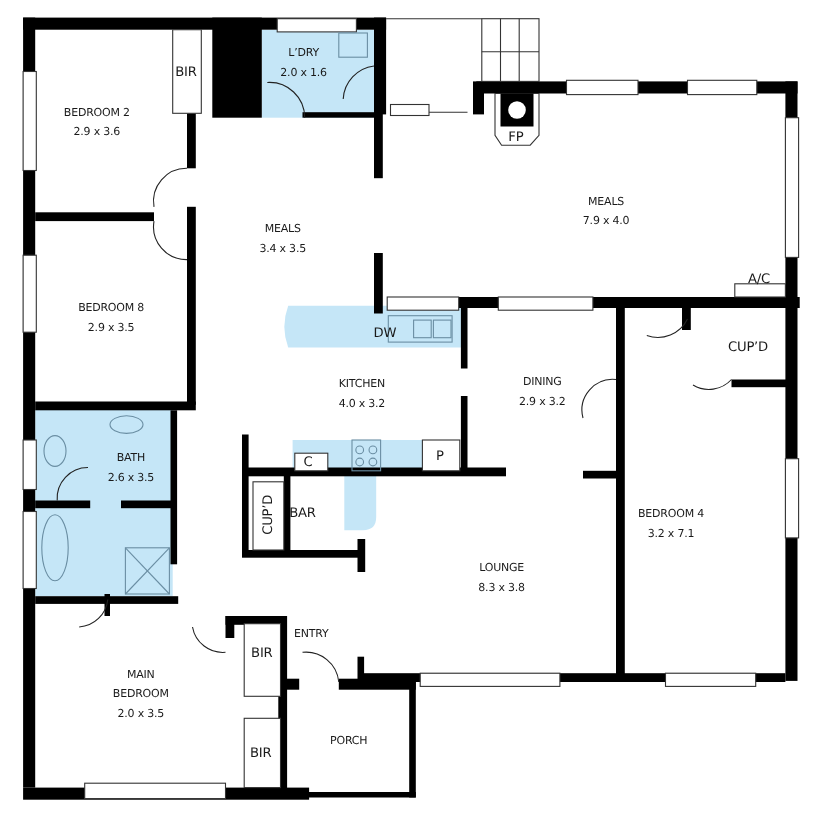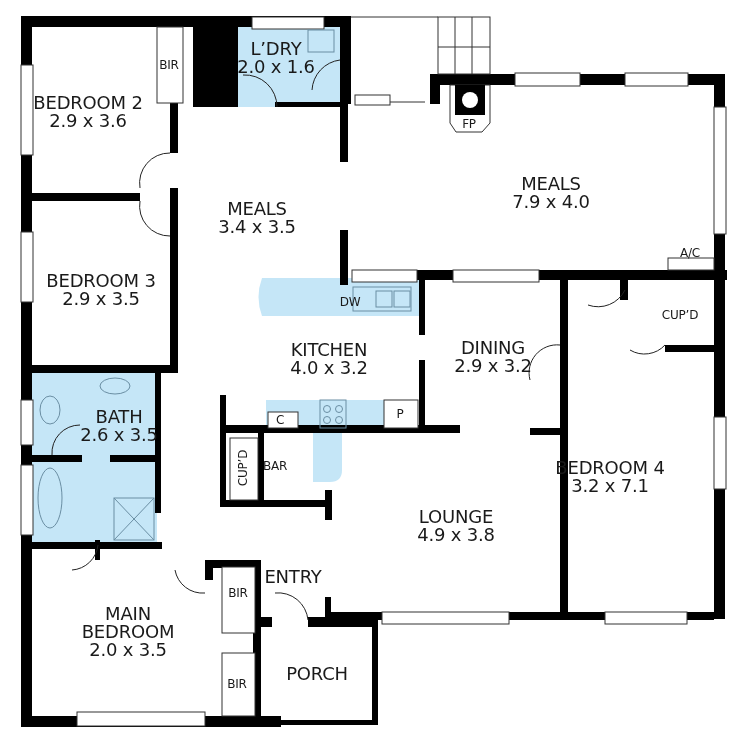--- a/index.html
+++ b/index.html
@@ -1,18 +1,18 @@
 <!DOCTYPE html>
 <html><head>
 <meta charset="utf-8">
 <style>
   html,body{margin:0;padding:0;background:#fff;}
   body{width:750px;height:749px;position:relative;overflow:hidden;font-family:"DejaVu Sans","Liberation Sans",sans-serif;}
   svg{position:absolute;left:0;top:0;}
-  .lbl{position:absolute;text-align:center;color:#1a1a1a;font-size:18px;line-height:18px;transform:translate(-50%,-50%);white-space:nowrap;letter-spacing:-0.2px;}
+  .lbl{position:absolute;text-align:center;color:#1a1a1a;font-size:10px;line-height:18px;transform:translate(-50%,-50%);white-space:nowrap;letter-spacing:-0.2px;}
   .sm{font-size:12px;}
   .vert{transform:translate(-50%,-50%) rotate(-90deg);}
 </style>
 </head>
 <body>
 
 <svg width="750" height="749" viewBox="0 0 750 749" xmlns="http://www.w3.org/2000/svg">
 
   <g fill="#c5e6f7">
     <rect x="238" y="27" width="108" height="80"></rect>
@@ -148,21 +148,21 @@
     <rect x="376" y="291" width="16" height="16"></rect>
       <rect x="394" y="291" width="16" height="16"></rect>
   </g>
 </svg>
 
 <div class="lbl" style="left:88px;top:112px">
   <div>BEDROOM 2</div>
   <div>2.9 x 3.6</div>
 </div>
 <div class="lbl" style="left:101px;top:290px">
-  <div>BEDROOM 3</div>
+  <div>BEDROOM 8</div>
   <div>2.9 x 3.5</div>
 </div>
 <div class="lbl" style="left:276px;top:58px">
   <div>L’DRY</div>
   <div>2.0 x 1.6</div>
 </div>
 <div class="lbl" style="left:257px;top:218px">
   <div>MEALS</div>
   <div>3.4 x 3.5</div>
 </div>
@@ -181,33 +181,33 @@
 <div class="lbl" style="left:119px;top:426px">
   <div>BATH</div>
   <div>2.6 x 3.5</div>
 </div>
 <div class="lbl" style="left:610px;top:477px">
   <div>BEDROOM 4</div>
   <div>3.2 x 7.1</div>
 </div>
 <div class="lbl" style="left:456px;top:526px">
   <div>LOUNGE</div>
-  <div>4.9 x 3.8</div>
+  <div>8.3 x 3.8</div>
 </div>
 <div class="lbl" style="left:128px;top:632px">
   <div>MAIN</div>
   <div>BEDROOM</div>
   <div>2.0 x 3.5</div>
 </div>
 
 <div class="lbl sm" style="left:169px;top:65px">BIR</div>
 <div class="lbl sm" style="left:238px;top:593px">BIR</div>
 <div class="lbl sm" style="left:237px;top:684px">BIR</div>
 <div class="lbl sm" style="left:469px;top:124px">FP</div>
 <div class="lbl sm" style="left:690px;top:253px">A/C</div>
 <div class="lbl sm" style="left:680px;top:315px">CUP’D</div>
 <div class="lbl sm vert" style="left:243px;top:468px">CUP’D</div>
 <div class="lbl sm" style="left:275px;top:466px">BAR</div>
 <div class="lbl sm" style="left:350px;top:302px">DW</div>
 <div class="lbl sm" style="left:280px;top:420px">C</div>
 <div class="lbl sm" style="left:400px;top:414px">P</div>
-<div class="lbl" style="left:293px;top:577px">ENTRY</div>
+<div class="lbl" style="left:283px;top:577px">ENTRY</div>
 <div class="lbl" style="left:317px;top:674px">PORCH</div>
 
 </body></html>

